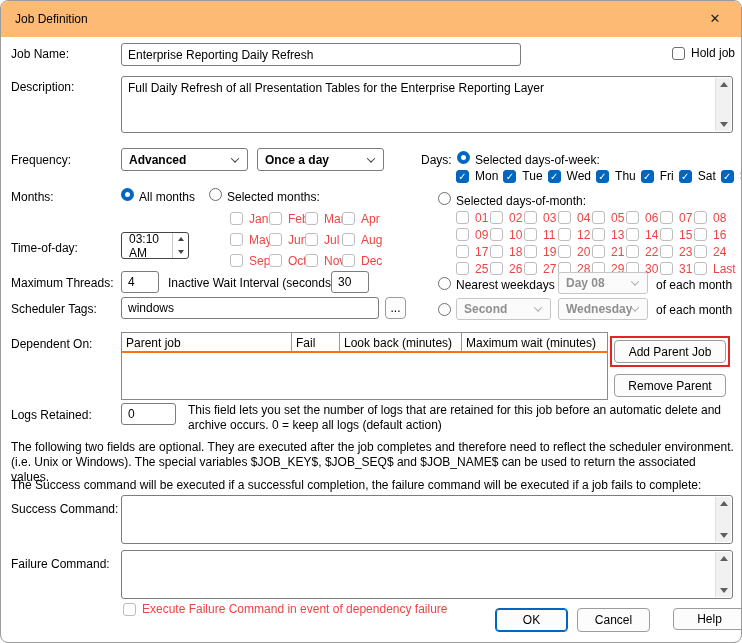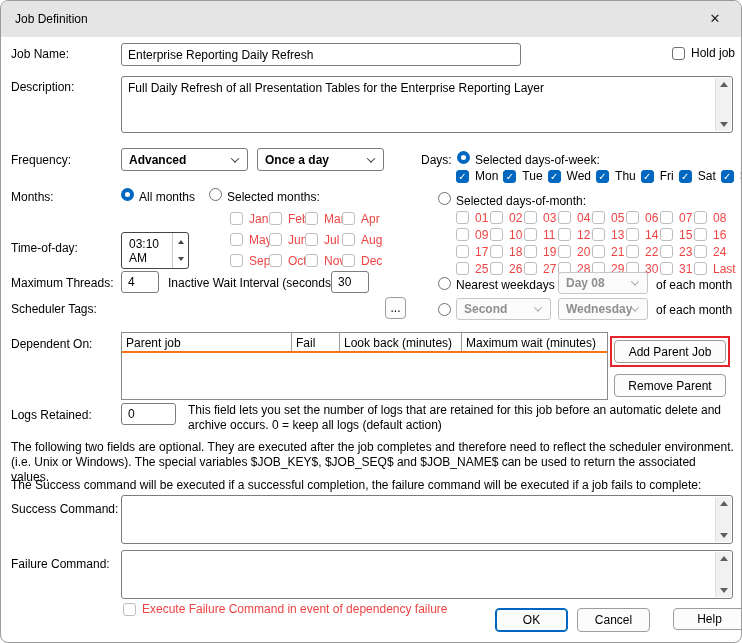--- a/index.html
+++ b/index.html
@@ -5,21 +5,21 @@
   * { margin:0; padding:0; box-sizing:border-box; }
   html,body { width:742px; height:643px; background:#fff; }
   body { font-family:"Liberation Sans", sans-serif; font-size:12px; color:#000; }
   .dialog { position:absolute; left:0; top:0; width:742px; height:643px; background:#fff;
             border:1px solid #9b9b9b; border-radius:8px; overflow:hidden; }
   .abs { position:absolute; }
   .lbl { position:absolute; white-space:nowrap; line-height:14px; }
   .gray { color:#ef4444; }
 
   
-  .titlebar { position:absolute; left:0; top:0; right:0; height:36px; background:#e5e5e5; }
+  .titlebar { position:absolute; left:0; top:0; right:0; height:36px; background:#fdba74; }
   .title { position:absolute; left:14px; top:11px; font-size:12px; }
   .close-btn { position:absolute; right:10px; top:6px; width:32px; height:24px; text-align:center;
                line-height:24px; font-size:13px; color:#222; cursor:pointer; }
 
   
   .field { position:absolute; border:1px solid #7c7c7c; border-radius:3px; background:#fff;
            font:inherit; padding:0 6px; color:#000; }
   input.field { outline:none; }
 
   
@@ -335,21 +335,21 @@
       <span class="cb dis"></span>
       <span class="gray">31</span>
     </span>
       <span class="chk-item">
       <span class="cb dis"></span>
       <span class="gray">Last</span>
     </span>
     </div>
 
   <span class="lbl" style="left:10px;top:240px">Time-of-day:</span>
-  <div class="spin" style="left:120px;top:231px;width:68px;height:37px">
+  <div class="spin" style="left:120px;top:231px;width:68px;height:27px">
     <span class="spin-text">03:10 AM</span>
     <span class="spin-btns">
       <span class="spin-up">
           <i class="tri-up"></i>
         </span>
       <span class="spin-down">
           <i class="tri-down"></i>
         </span>
     </span>
   </div>
@@ -361,20 +361,21 @@
 
   <span class="radio" style="left:437px;top:276px"></span>
   <span class="lbl" style="left:455px;top:277px">Nearest weekdays to</span>
   <div class="dd disabled" style="left:557px;top:271px;width:90px;height:22px">
     <span class="dd-text">Day 08</span>
     <span class="chev"></span>
   </div>
   <span class="lbl" style="left:655px;top:277px">of each month</span>
 
   <span class="lbl" style="left:10px;top:301px">Scheduler Tags:</span>
+  <input class="field" style="left: 120px; top: 296px; width: 258px; height: 22px;" readonly="" value="windows">
   <button class="btn" style="left:384px;top:296px;width:21px;height:22px">...</button>
 
   <span class="radio" style="left:437px;top:302px"></span>
   <div class="dd disabled" style="left:455px;top:297px;width:95px;height:22px">
     <span class="dd-text">Second</span>
     <span class="chev"></span>
   </div>
   <div class="dd disabled" style="left:557px;top:297px;width:90px;height:22px">
     <span class="dd-text">Wednesday</span>
     <span class="chev"></span>

